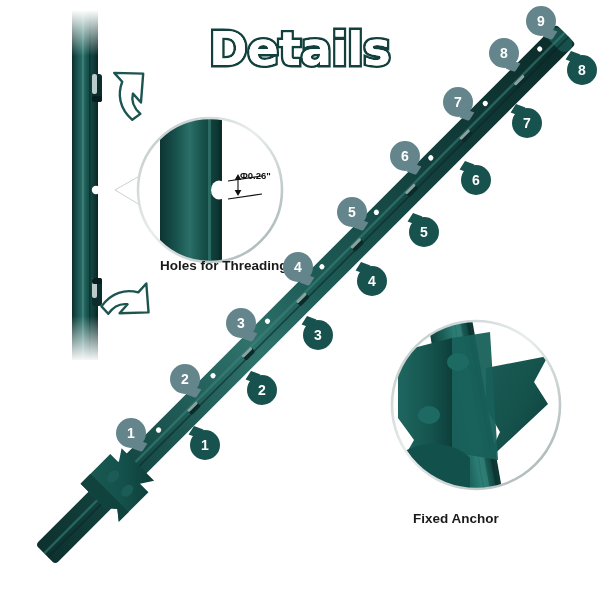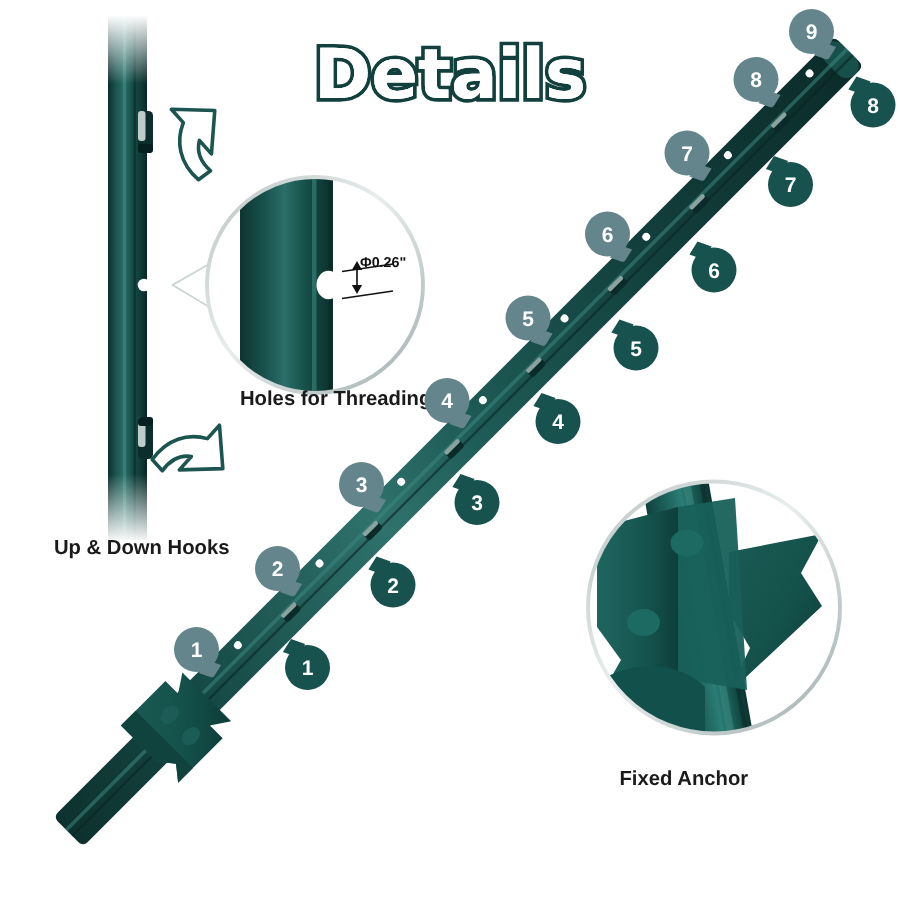--- a/index.html
+++ b/index.html
@@ -322,21 +322,20 @@
         </g>
         <circle cx="476" cy="405" r="84" fill="none" stroke="url(#ringGrad)" stroke-width="2.6"></circle>
       </g>
 
     </g>
   </svg>
 
   <div class="ttl">Details</div>
   <div class="ttl-fill">Details</div>
 
-  <div class="cap cap-hooks">Up &amp; Down Hooks</div>
   <div class="cap cap-holes">Holes for Threading</div>
   <div class="cap cap-anchor">Fixed Anchor</div>
 
   <div class="dimlabel">Φ0.26"</div>
 
   <div id="badges-upper">
       <div class="badge light" style="left: 116px; top: 418px;">
         <span>1</span>
       </div>
       <div class="badge light" style="left: 170px; top: 364px;">

